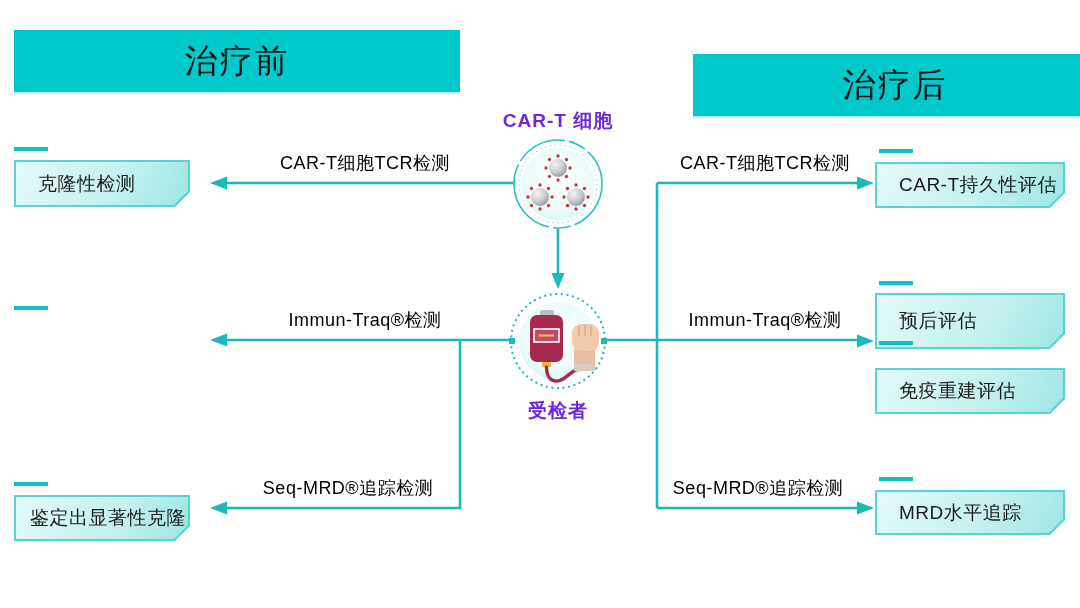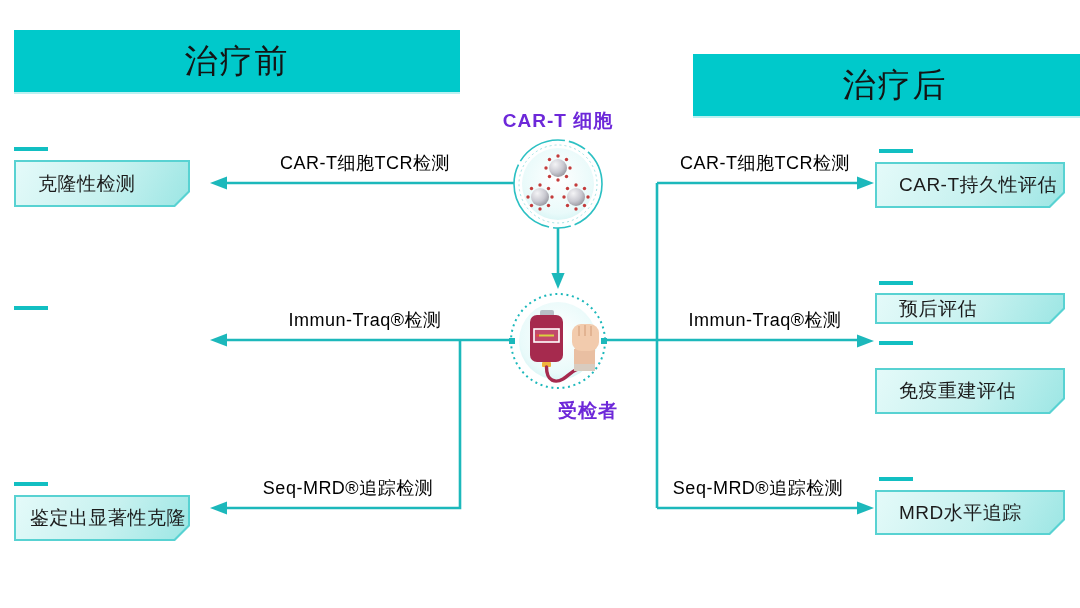--- a/index.html
+++ b/index.html
@@ -157,21 +157,21 @@
           <line x1="579" y1="326" x2="579" y2="336"></line>
             <line x1="585" y1="325" x2="585" y2="336"></line>
           <line x1="591" y1="326" x2="591" y2="336"></line>
         </g>
         <rect x="574" y="364" width="21" height="7" fill="#d8ccc0"></rect>
       </g>
     </g>
   </svg>
 
   <div class="cap" style="left:488px;top:108px;width:140px;">CAR-T 细胞</div>
-  <div class="cap" style="left:498px;top:398px;width:120px;text-align:right;">受检者</div>
+  <div class="cap" style="left:498px;top:398px;width:120px;">受检者</div>
 
   <div class="lbl" style="left:245px;top:149px;width:240px;">CAR-T细胞TCR检测</div>
   <div class="lbl" style="left:245px;top:306px;width:240px;">Immun-Traq®检测</div>
   <div class="lbl" style="left:228px;top:474px;width:240px;">Seq-MRD®追踪检测</div>
 
   <div class="lbl" style="left:645px;top:149px;width:240px;">CAR-T细胞TCR检测</div>
   <div class="lbl" style="left:645px;top:306px;width:240px;">Immun-Traq®检测</div>
   <div class="lbl" style="left:638px;top:474px;width:240px;">Seq-MRD®追踪检测</div>
 
   <div class="dash" style="left:14px;top:147px;"></div>
@@ -185,21 +185,21 @@
   <div class="tag" style="left:14px;top:495px;width:176px;height:46px;">
     <div class="tag-inner" style="padding-left:14px;">鉴定出显著性克隆</div>
   </div>
 
   <div class="dash" style="left:879px;top:149px;"></div>
   <div class="tag" style="left:875px;top:162px;width:190px;height:46px;">
     <div class="tag-inner" style="">CAR-T持久性评估</div>
   </div>
 
   <div class="dash" style="left:879px;top:281px;"></div>
-  <div class="tag" style="left:875px;top:293px;width:190px;height:31px;">
+  <div class="tag" style="left:875px;top:293px;width:190px;height:56px;">
     <div class="tag-inner">预后评估</div>
   </div>
 
   <div class="dash" style="left:879px;top:341px;"></div>
   <div class="tag" style="left:875px;top:349px;width:190px;height:46px;margin-top:19px;">
     <div class="tag-inner">免疫重建评估</div>
   </div>
 
   <div class="dash" style="left:879px;top:477px;"></div>
   <div class="tag" style="left:875px;top:490px;width:190px;height:45px;">

